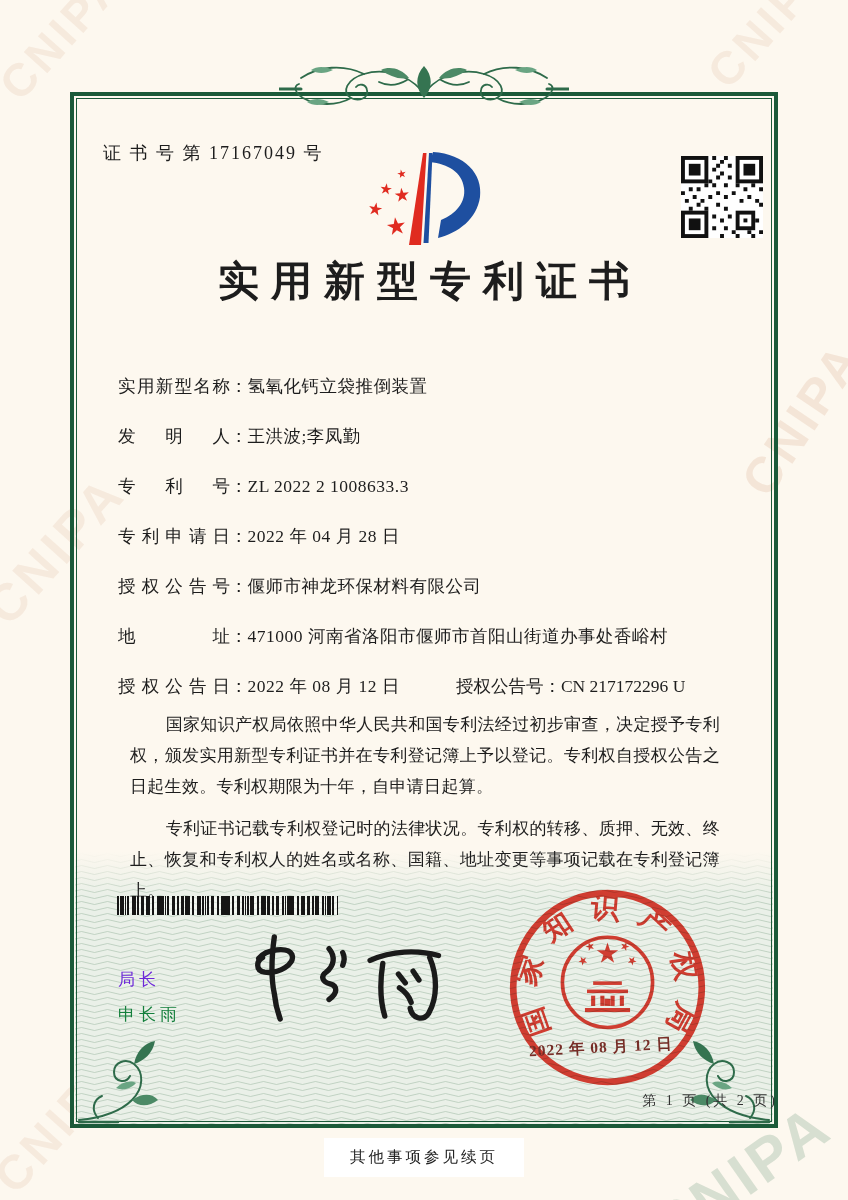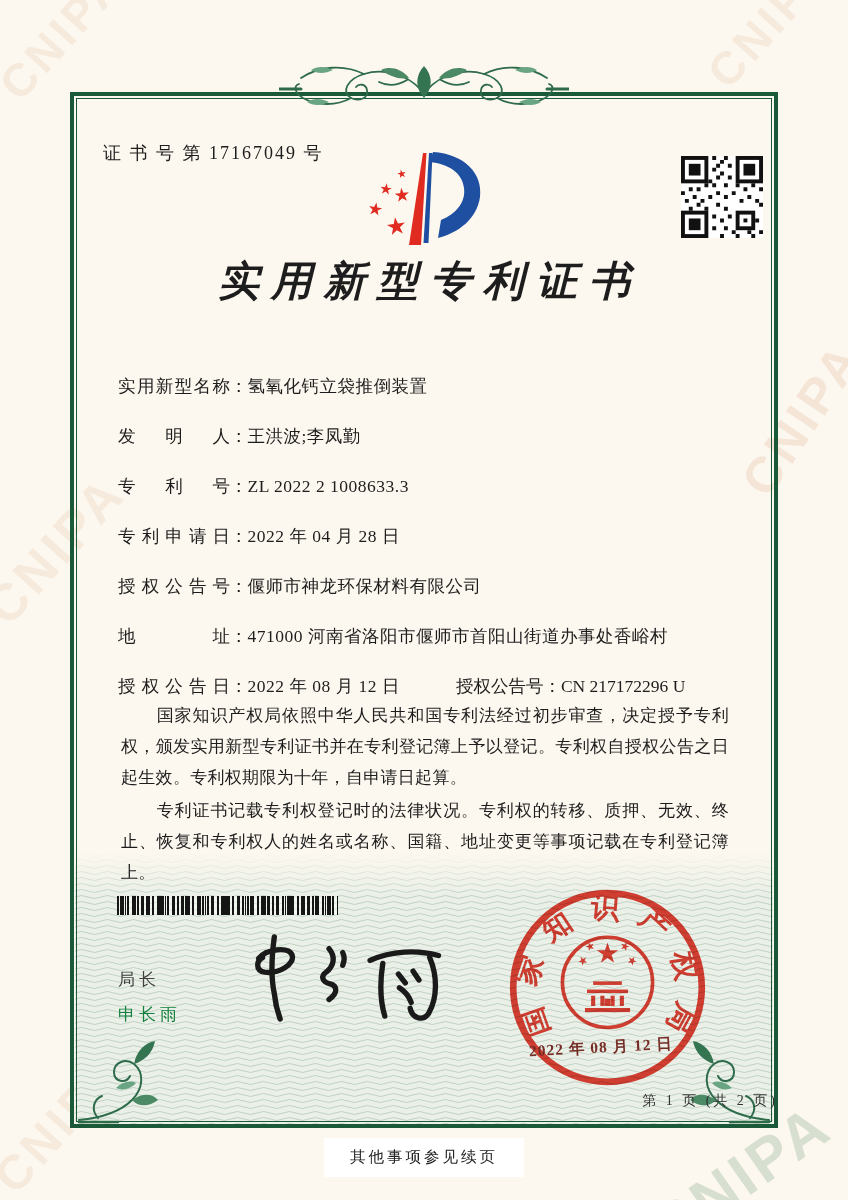--- a/index.html
+++ b/index.html
@@ -26,43 +26,43 @@
   .corner-br{left:677px;top:1030px;transform:scaleX(-1);}
 
   .content{position:absolute;z-index:5;}
 
   .certno{left:103px;top:141px;font-size:18px;letter-spacing:2px;}
 
   .logo{left:346px;top:142px;}
   .qr{left:681px;top:156px;}
 
   .title{left:70px;top:254px;width:708px;text-align:center;font-size:41px;
-         font-weight:bold;letter-spacing:12px;padding-left:12px;box-sizing:border-box;font-style:italic;}
+         font-weight:bold;letter-spacing:12px;padding-left:12px;box-sizing:border-box;}
 
   .fields{left:118px;top:352px;width:620px;font-size:17.5px;}
   .frow{margin-bottom:28px;line-height:22px;white-space:nowrap;margin-top:23px;}
   .flabel{display:inline-block;width:112px;text-align:justify;text-align-last:justify;
           vertical-align:top;}
   .fcolon{display:inline-block;vertical-align:top;}
   .fval{display:inline-block;vertical-align:top;letter-spacing:0.5px;}
   .fpair2{margin-left:56px;}
 
   .paras{left:118px;top:698px;width:614px;font-size:17px;line-height:30.8px;
          text-align:justify;}
-  .paras p{margin:3px;text-indent:2.1em;letter-spacing:0.3px;}
+  .paras p{margin:12px;text-indent:2.1em;letter-spacing:0.3px;}
 
   .barcode{left:117px;top:896px;width:221px;height:19px;
     background-image:
       repeating-linear-gradient(90deg,#151515 0 2px,transparent 2px 5px),
       repeating-linear-gradient(90deg,#151515 0 1px,transparent 1px 8px),
       repeating-linear-gradient(90deg,transparent 0 3px,#151515 3px 6px,transparent 6px 13px);
     background-color:rgba(255,255,255,0.4);}
 
   .director-title{left:118px;top:968px;font-family:Liberation Sans, sans-serif;
-        font-size:17px;letter-spacing:4px;color:#404040;}
+        font-size:17px;letter-spacing:4px;color:#6d28d9;}
   .director-name{left:118px;top:1003px;font-family:"Liberation Sans","DejaVu Sans",sans-serif;
         font-size:17px;letter-spacing:4px;color:#15803d;}
 
   .signature{left:245px;top:922px;}
 
   .seal{left:505px;top:885px;width:205px;height:205px;mix-blend-mode:multiply;opacity:0.95;}
   .seal svg{position:absolute;left:0;top:0;}
   .seal-date{position:absolute;left:24px;top:152px;width:160px;font-size:15.5px;
       font-weight:bold;color:#7e2620;letter-spacing:1px;transform:rotate(-3deg);
       white-space:nowrap;}

